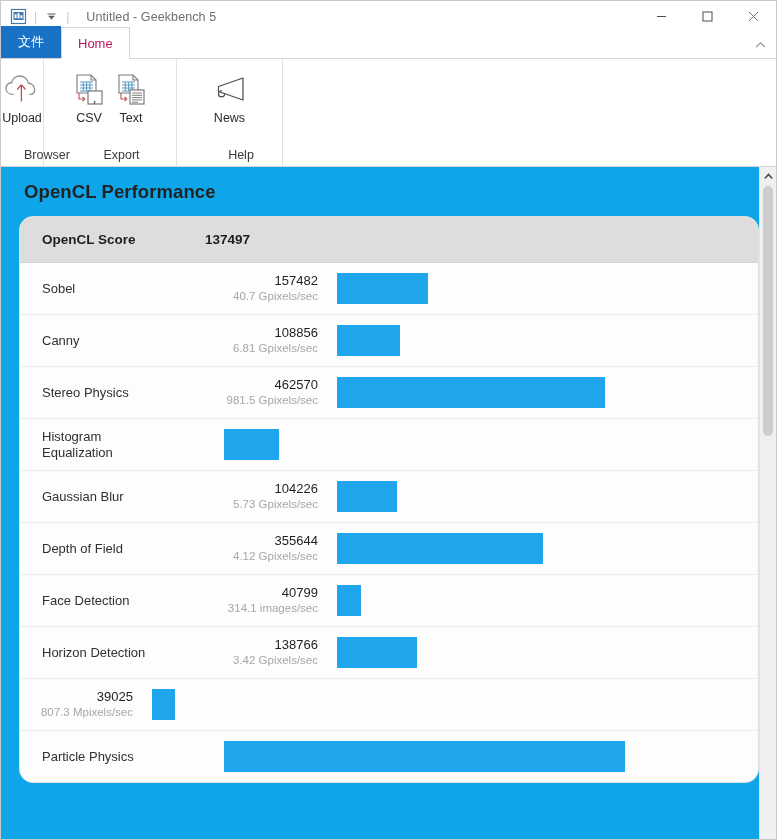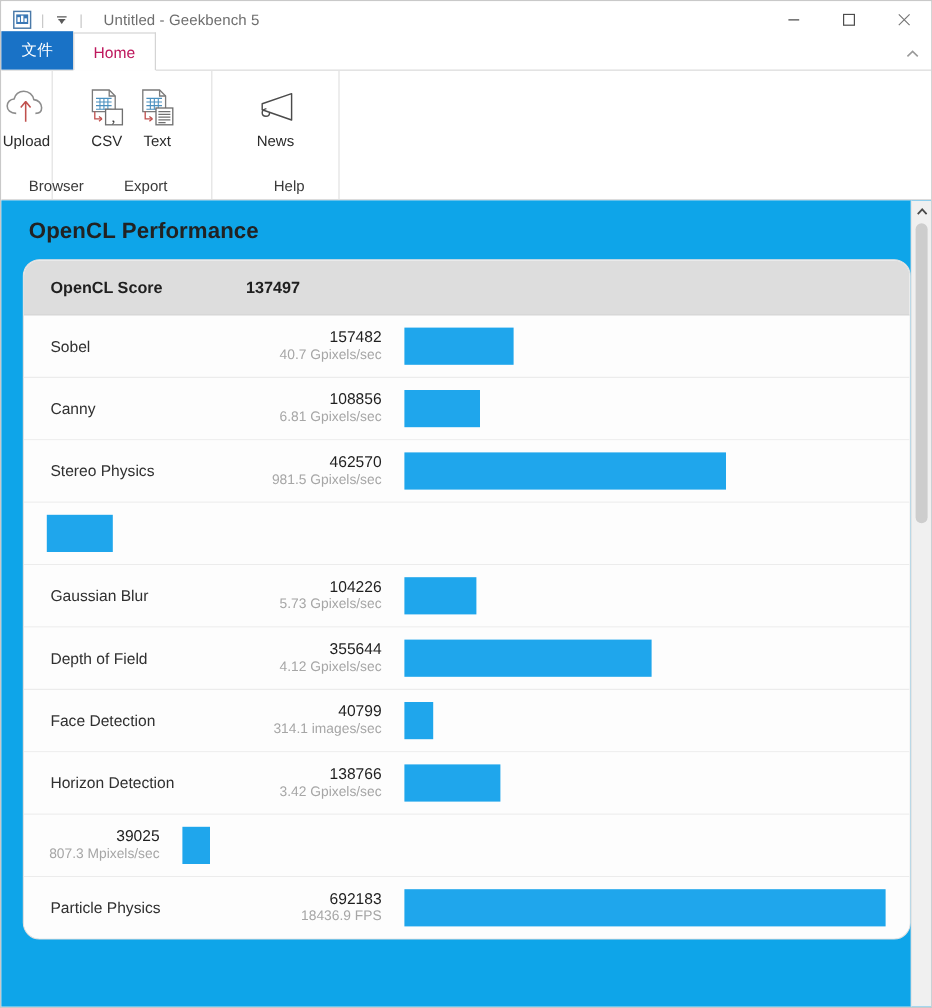--- a/index.html
+++ b/index.html
@@ -484,20 +484,22 @@
               <div class="bench-name">Stereo Physics</div>
               <div class="bench-values">
                 <div class="bench-score">462570</div>
                 <div class="bench-rate">981.5 Gpixels/sec</div>
               </div>
               <div class="bench-barwrap">
                 <div class="bench-bar" style="background: rgb(31, 166, 236); width: 268px;"></div>
               </div>
             </div>
             <div class="bench-row">
+              <div class="bench-name">Histogram
+Equalization</div>
               <div class="bench-barwrap">
                 <div class="bench-bar" style="background: rgb(31, 166, 236); width: 55px;"></div>
               </div>
             </div>
             <div class="bench-row">
               <div class="bench-name">Gaussian Blur</div>
               <div class="bench-values">
                 <div class="bench-score">104226</div>
                 <div class="bench-rate">5.73 Gpixels/sec</div>
               </div>
@@ -539,24 +541,20 @@
               <div class="bench-values">
                 <div class="bench-score">39025</div>
                 <div class="bench-rate">807.3 Mpixels/sec</div>
               </div>
               <div class="bench-barwrap">
                 <div class="bench-bar" style="background: rgb(31, 166, 236); width: 23px;"></div>
               </div>
             </div>
             <div class="bench-row">
               <div class="bench-name">Particle Physics</div>
-              <div class="bench-values">
-                <div class="bench-score">692183</div>
-                <div class="bench-rate">18436.9 FPS</div>
-              </div>
               <div class="bench-barwrap">
                 <div class="bench-bar" style="background: rgb(31, 166, 236); width: 401px;"></div>
               </div>
             </div>
           </div>
       </div>
     </div>
 
     <div id="vscroll">
       <div class="scroll-arrow">

